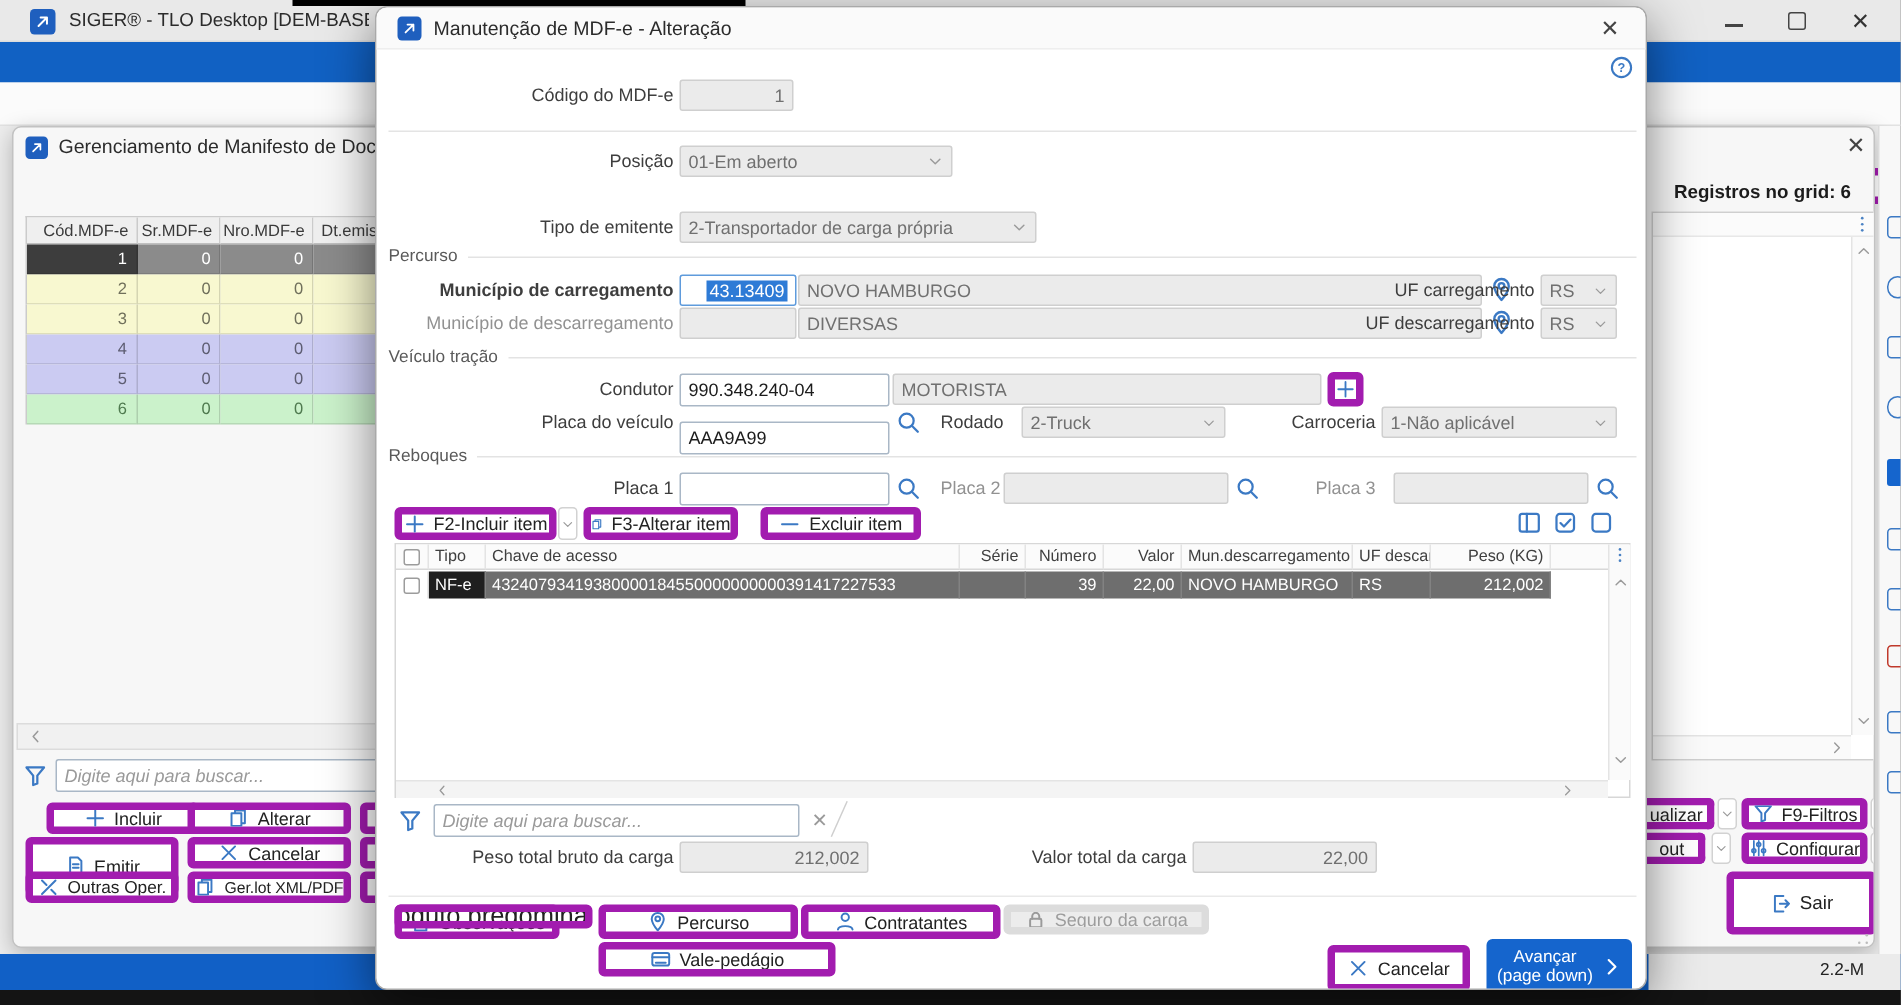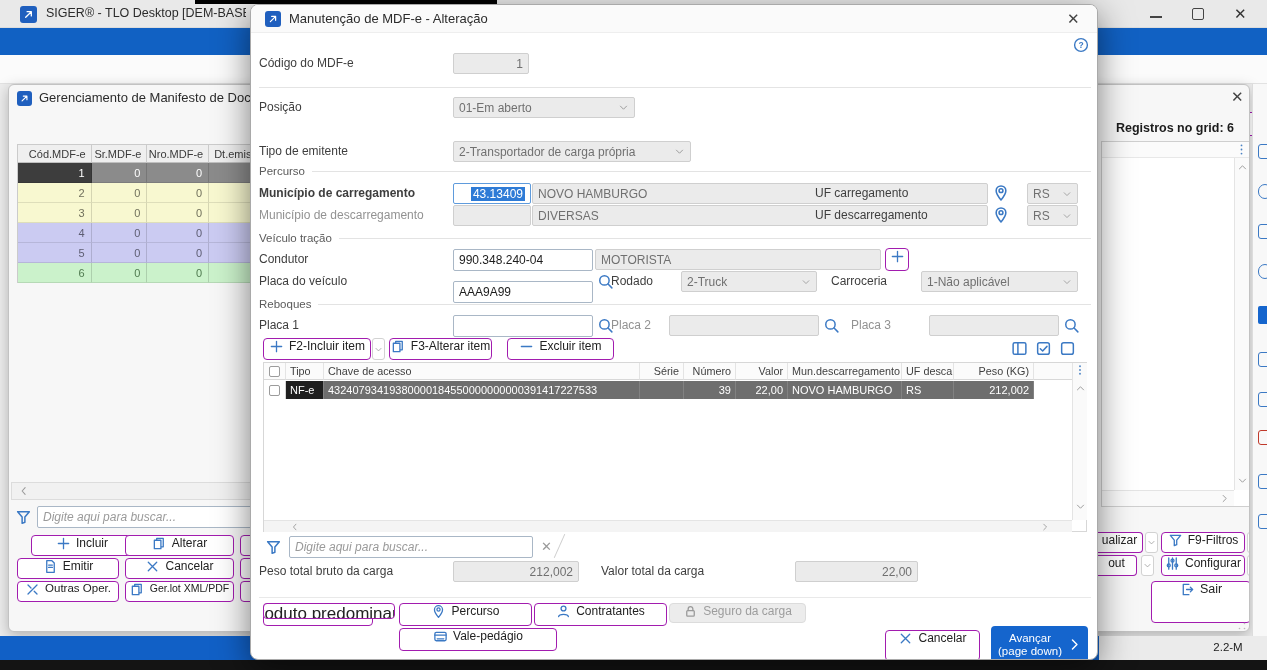--- a/index.html
+++ b/index.html
@@ -1,31 +1,31 @@
 <!DOCTYPE html>
 <html><head>
 <meta charset="utf-8">
 <style>
   *{margin:0;padding:0;box-sizing:border-box}
   html,body{width:1267px;height:670px;overflow:hidden;background:#0e0e0e;
     font-family:"Liberation Sans",sans-serif;font-size:12px;color:#333}
   .A{position:absolute}
-  .lb{font-size:12px;color:#3e3e3e;line-height:21px;white-space:nowrap}
+  .lb{font-size:12px;color:#3e3e3e;line-height:21px;text-align:right;white-space:nowrap}
   .lb.d{color:#929292}
   .lb.bold{font-weight:bold}
   .fld{height:21px;background:#ebebeb;border:1px solid #cfcfcf;border-radius:2px;display:flex;align-items:center;
        padding:0 5px;font-size:12px;color:#707070;white-space:nowrap;overflow:hidden}
   .fld.wht{background:#fff;border-color:#a9b7c6;color:#1c1c1c}
   .fld.rt{justify-content:flex-end}
   .sel{height:21px;background:#ebebeb;border:1px solid #cfcfcf;border-radius:2px;display:flex;align-items:center;
        justify-content:space-between;padding:0 5px;font-size:12px;color:#707070;white-space:nowrap;overflow:hidden}
   input.tx{height:22px;background:#fff;border:1px solid #a9b7c6;border-radius:2px;padding:0 5px;
        font:12px "Liberation Sans",sans-serif;color:#1c1c1c;outline:none}
   input.tx::placeholder{font-style:italic;color:#9a9a9a}
-  .btn{display:flex;align-items:flex-start;justify-content:center;gap:5px;background:#fff;border:1px solid #a21caf;
+  .btn{display:flex;align-items:center;justify-content:center;gap:5px;background:#fff;border:5px solid #a21caf;
        border-radius:4px;font-size:12px;color:#222;white-space:nowrap;overflow:hidden}
   .btn.d{background:#ececec;border-color:#dcdcdc;color:#9d9d9d}
   .legend{display:flex;align-items:center;gap:7px;font-size:11.5px;color:#5a5a5a;white-space:nowrap}
   .legend .ln{flex:1;height:1px;background:#e3e3e3}
   .th{font-size:10.8px;color:#3f3f3f;background:#fbfbfb;border-right:1px solid #e4e4e4;border-bottom:1px solid #d8d8d8;
       display:flex;align-items:center;padding:0 4px;white-space:nowrap;overflow:hidden}
   .td{font-size:11px;color:#fff;background:#6e6e6e;border-right:1px solid #828282;display:flex;align-items:center;
       padding:0 4px;white-space:nowrap;overflow:hidden}
   .rt2{justify-content:flex-end}
   .gh{font-size:11px;color:#3a3a3a;background:#efefef;border-right:1px solid #cbcbcb;border-bottom:1px solid #bfbfbf;
@@ -161,21 +161,21 @@
       <svg class="ic" viewBox="0 0 16 16">
           <path d="M2.5 4.5h7v9h-7z M5 4.5v-2h7v9h-2.5"></path>
         </svg>
       <span>Alterar</span>
     </div>
     <div class="A btn" style="left:231px;top:450px;width:80px;height:21px;justify-content:flex-start;padding-left:6px">
       <svg class="ic" viewBox="0 0 16 16">
           <path d="M4 1.8h5.5L12 4.3v9.9H4z"></path>
         </svg>
     </div>
-    <div class="A btn" style="left:8px;top:473px;width:102px;height:21px">
+    <div class="A btn" style="left:8px;top:473px;width:102px;height:39px">
       <svg class="ic" viewBox="0 0 16 16">
           <path d="M4 1.8h5.5L12 4.3v9.9H4z M6 6.5h4M6 9h4"></path>
         </svg>
       <span>Emitir</span>
     </div>
     <div class="A btn" style="left:116px;top:473px;width:109px;height:21px">
       <svg class="ic" viewBox="0 0 16 16">
           <path d="M3.5 3.5l9 9M12.5 3.5l-9 9"></path>
         </svg>
       <span>Cancelar</span>

